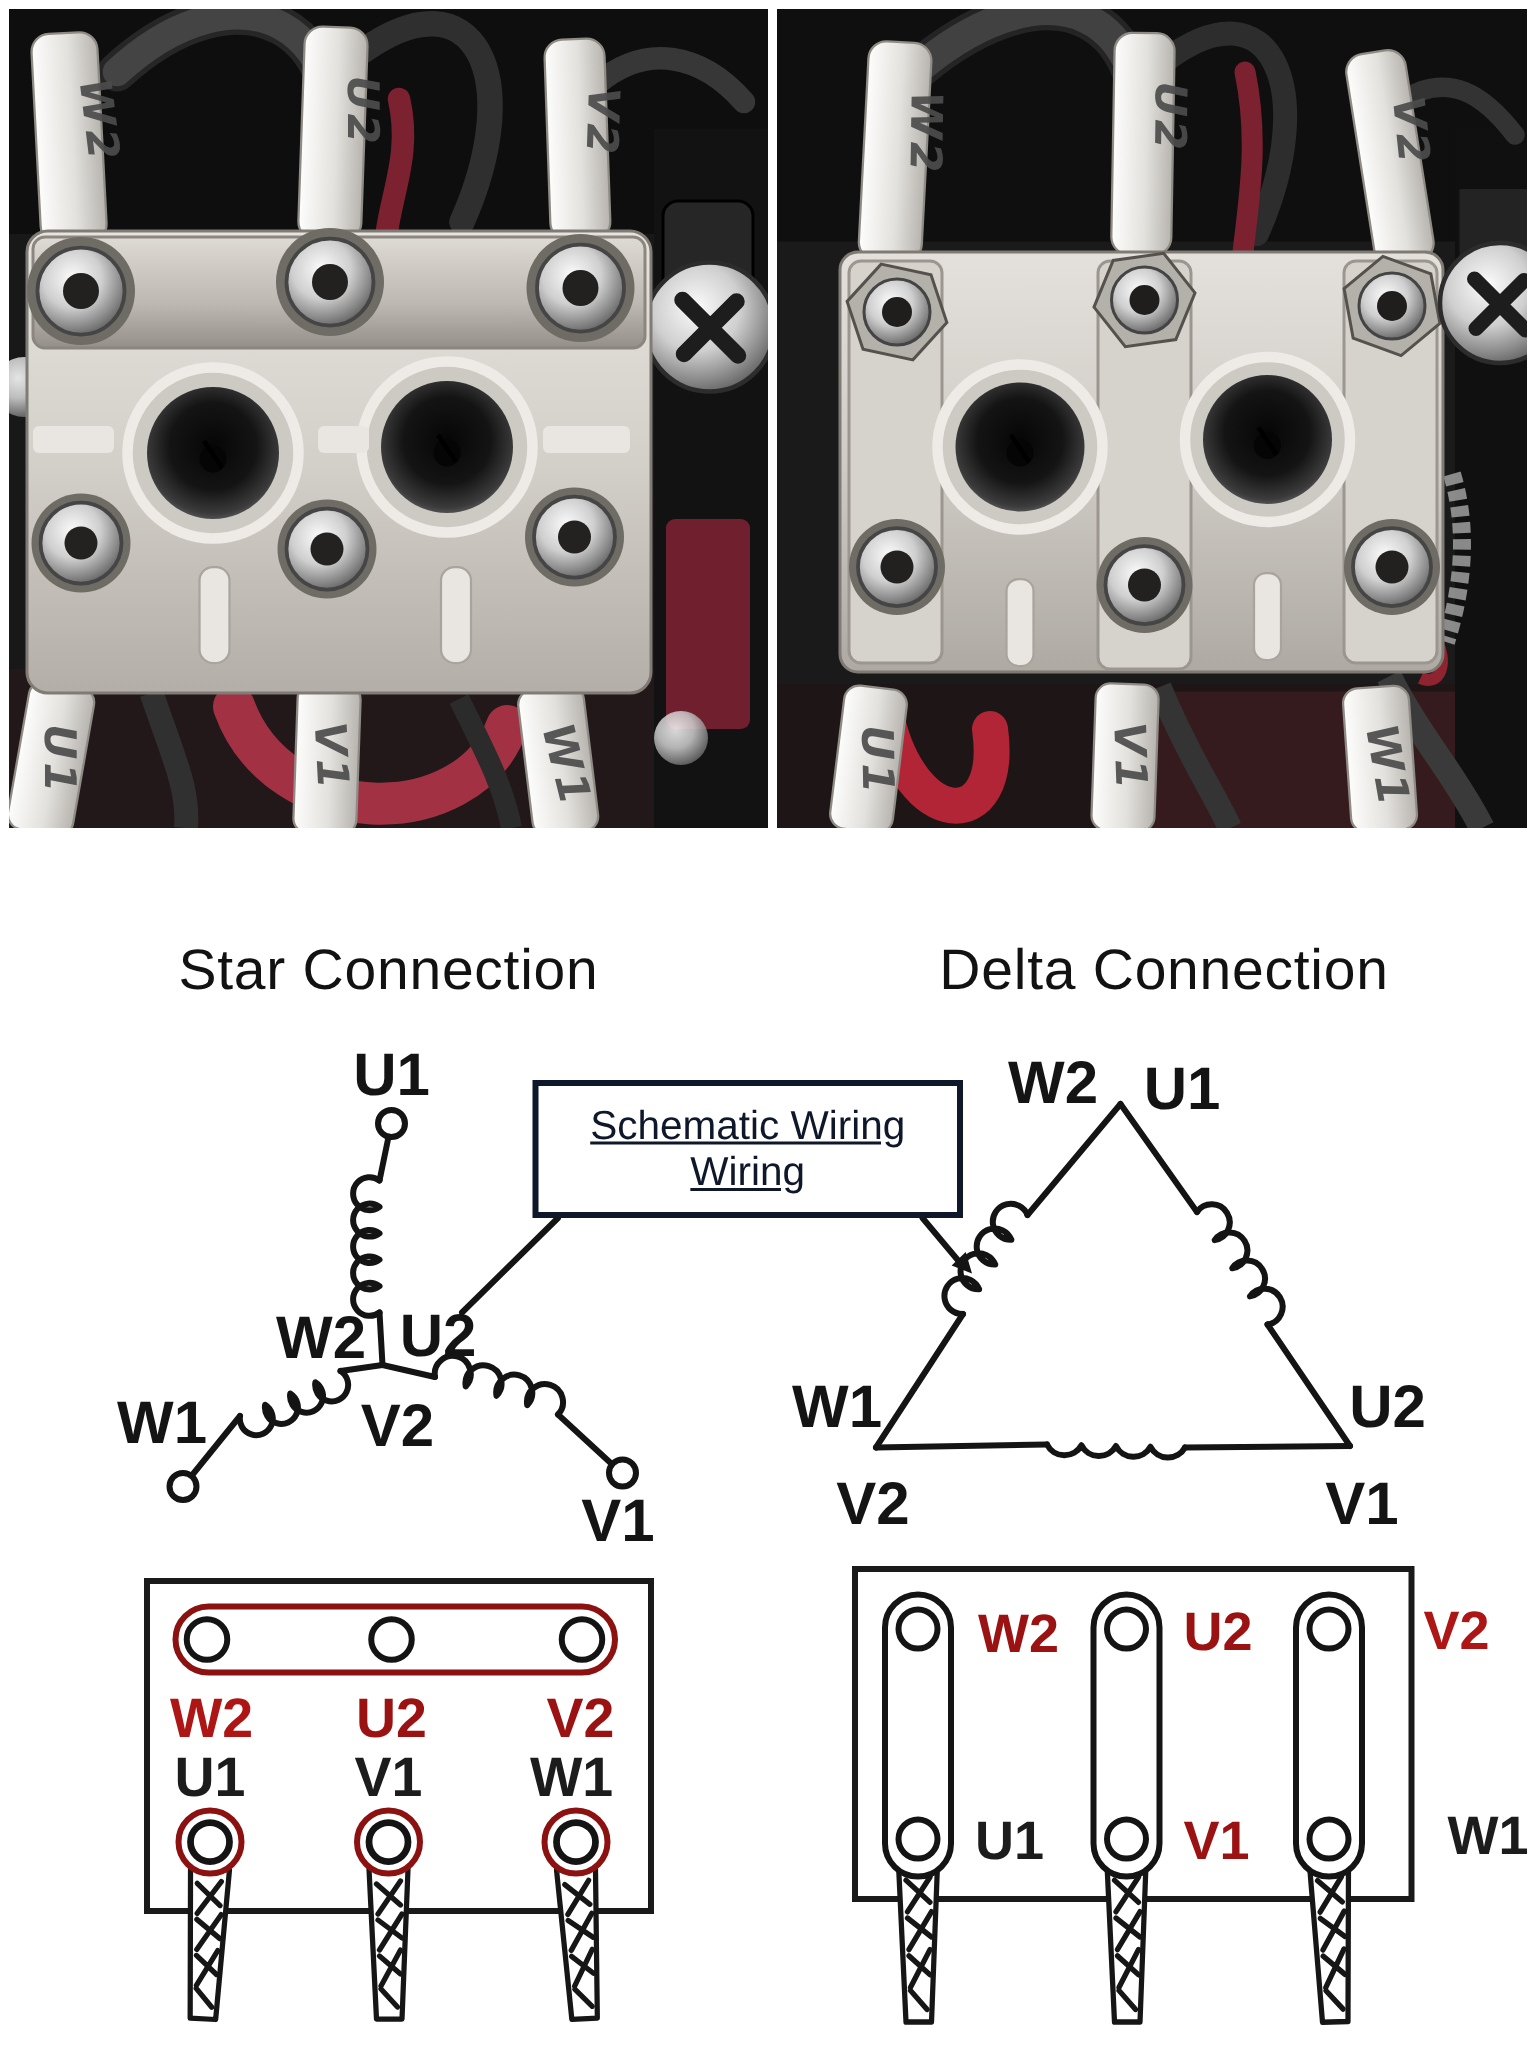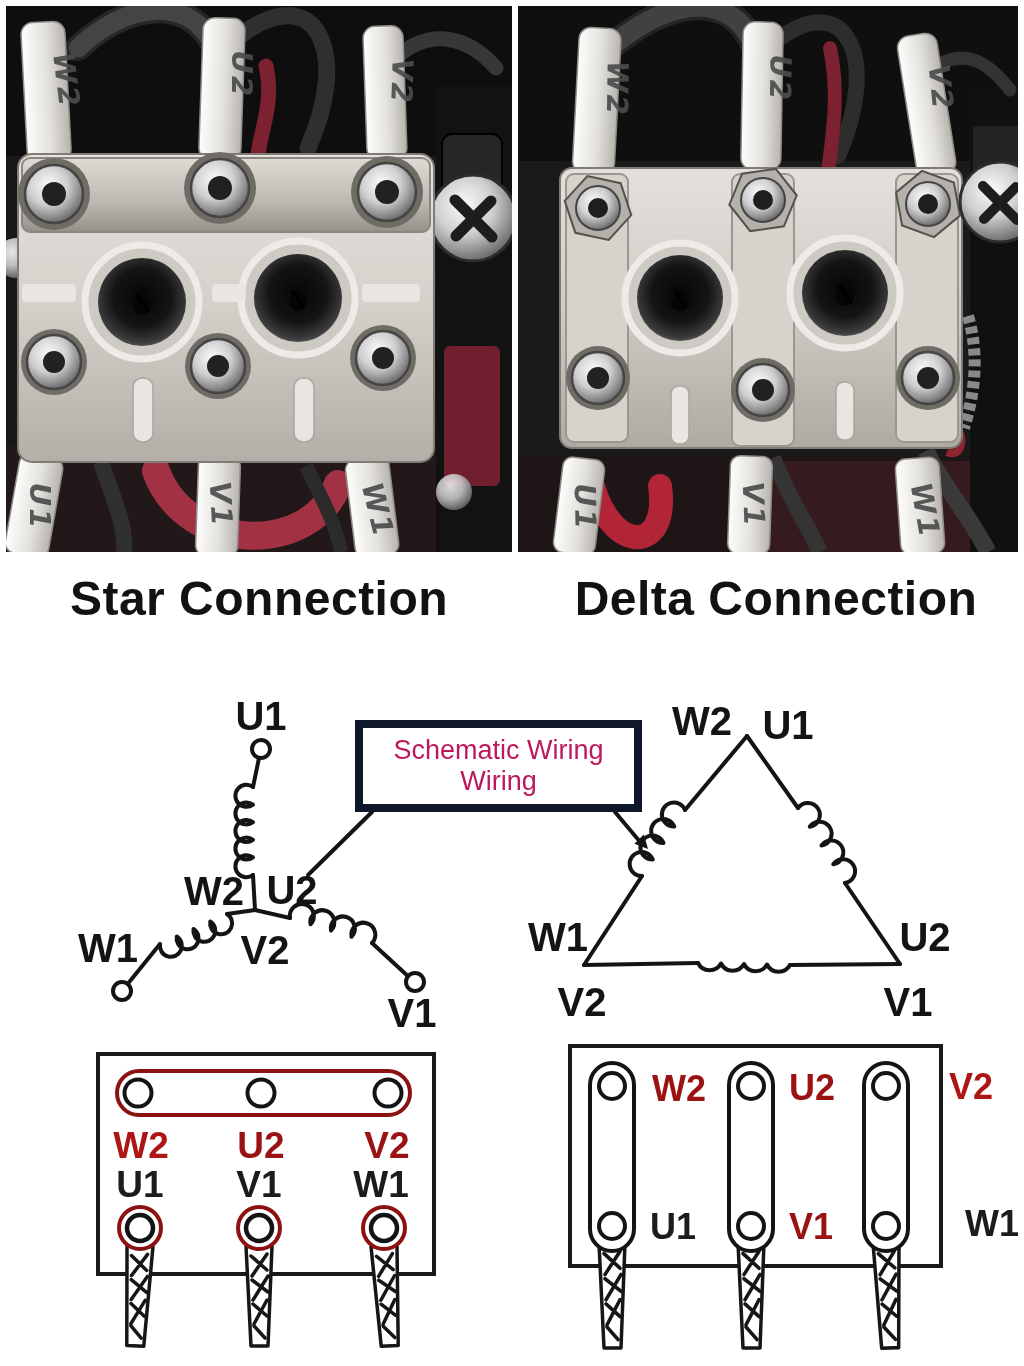--- a/index.html
+++ b/index.html
@@ -2,29 +2,29 @@
 <html><head>
 <meta charset="utf-8">
 <style>
   html,body{margin:0;padding:0;background:#ffffff;}
   .page{position:relative;width:1024px;height:1366px;background:#ffffff;overflow:hidden;
         font-family:"Liberation Sans",sans-serif;}
   .photo{position:absolute;top:6px;height:546px;background:#161616;overflow:hidden;}
   .photo svg{display:block;width:100%;height:100%;}
   #photo-star{left:6px;width:506px;}
   #photo-delta{left:518px;width:500px;}
-  .caption{position:absolute;top:576px;height:46px;font-size:48px;line-height:46px;
-           color:#121212;text-align:center;letter-spacing:.5px;font-weight:bold;}
+  .caption{position:absolute;top:624px;height:46px;font-size:38px;line-height:46px;
+           color:#121212;text-align:center;letter-spacing:.5px;}
   #caption-star{left:6px;width:506px;}
   #caption-delta{left:526px;width:500px;}
   .schem-svg{position:absolute;left:0;top:660px;width:1024px;height:380px;}
   .bottom-svg{position:absolute;left:0;top:1040px;width:1024px;height:326px;}
-  .callout{position:absolute;left:355px;top:720px;width:287px;height:92px;border:8px solid #0f172a;
+  .callout{position:absolute;left:355px;top:720px;width:287px;height:92px;border:4px solid #0f172a;
            background:#fff;box-sizing:border-box;display:flex;flex-direction:column;
-           justify-content:center;text-align:center;font-size:27px;line-height:31px;color:#be185d;}
+           justify-content:center;text-align:center;font-size:27px;line-height:31px;color:#0f172a;text-decoration:underline;}
   
   text{font-family:"Liberation Sans",sans-serif;}
   .schem-label{font-size:40px;font-weight:bold;fill:#141414;text-anchor:middle;}
   .box-label{font-size:37px;font-weight:bold;text-anchor:middle;}
   .box-label-sm{font-size:36px;font-weight:bold;text-anchor:middle;}
   .black-label{fill:#1c1c1c;}
   .red-label{fill:#9a1212;}
   .red-label-bright{fill:#ae1515;}
   .wl{font-family:"DejaVu Sans",sans-serif;font-size:29px;font-style:italic;font-weight:bold;
       fill:#4c4c4c;opacity:.92;letter-spacing:2px;}

